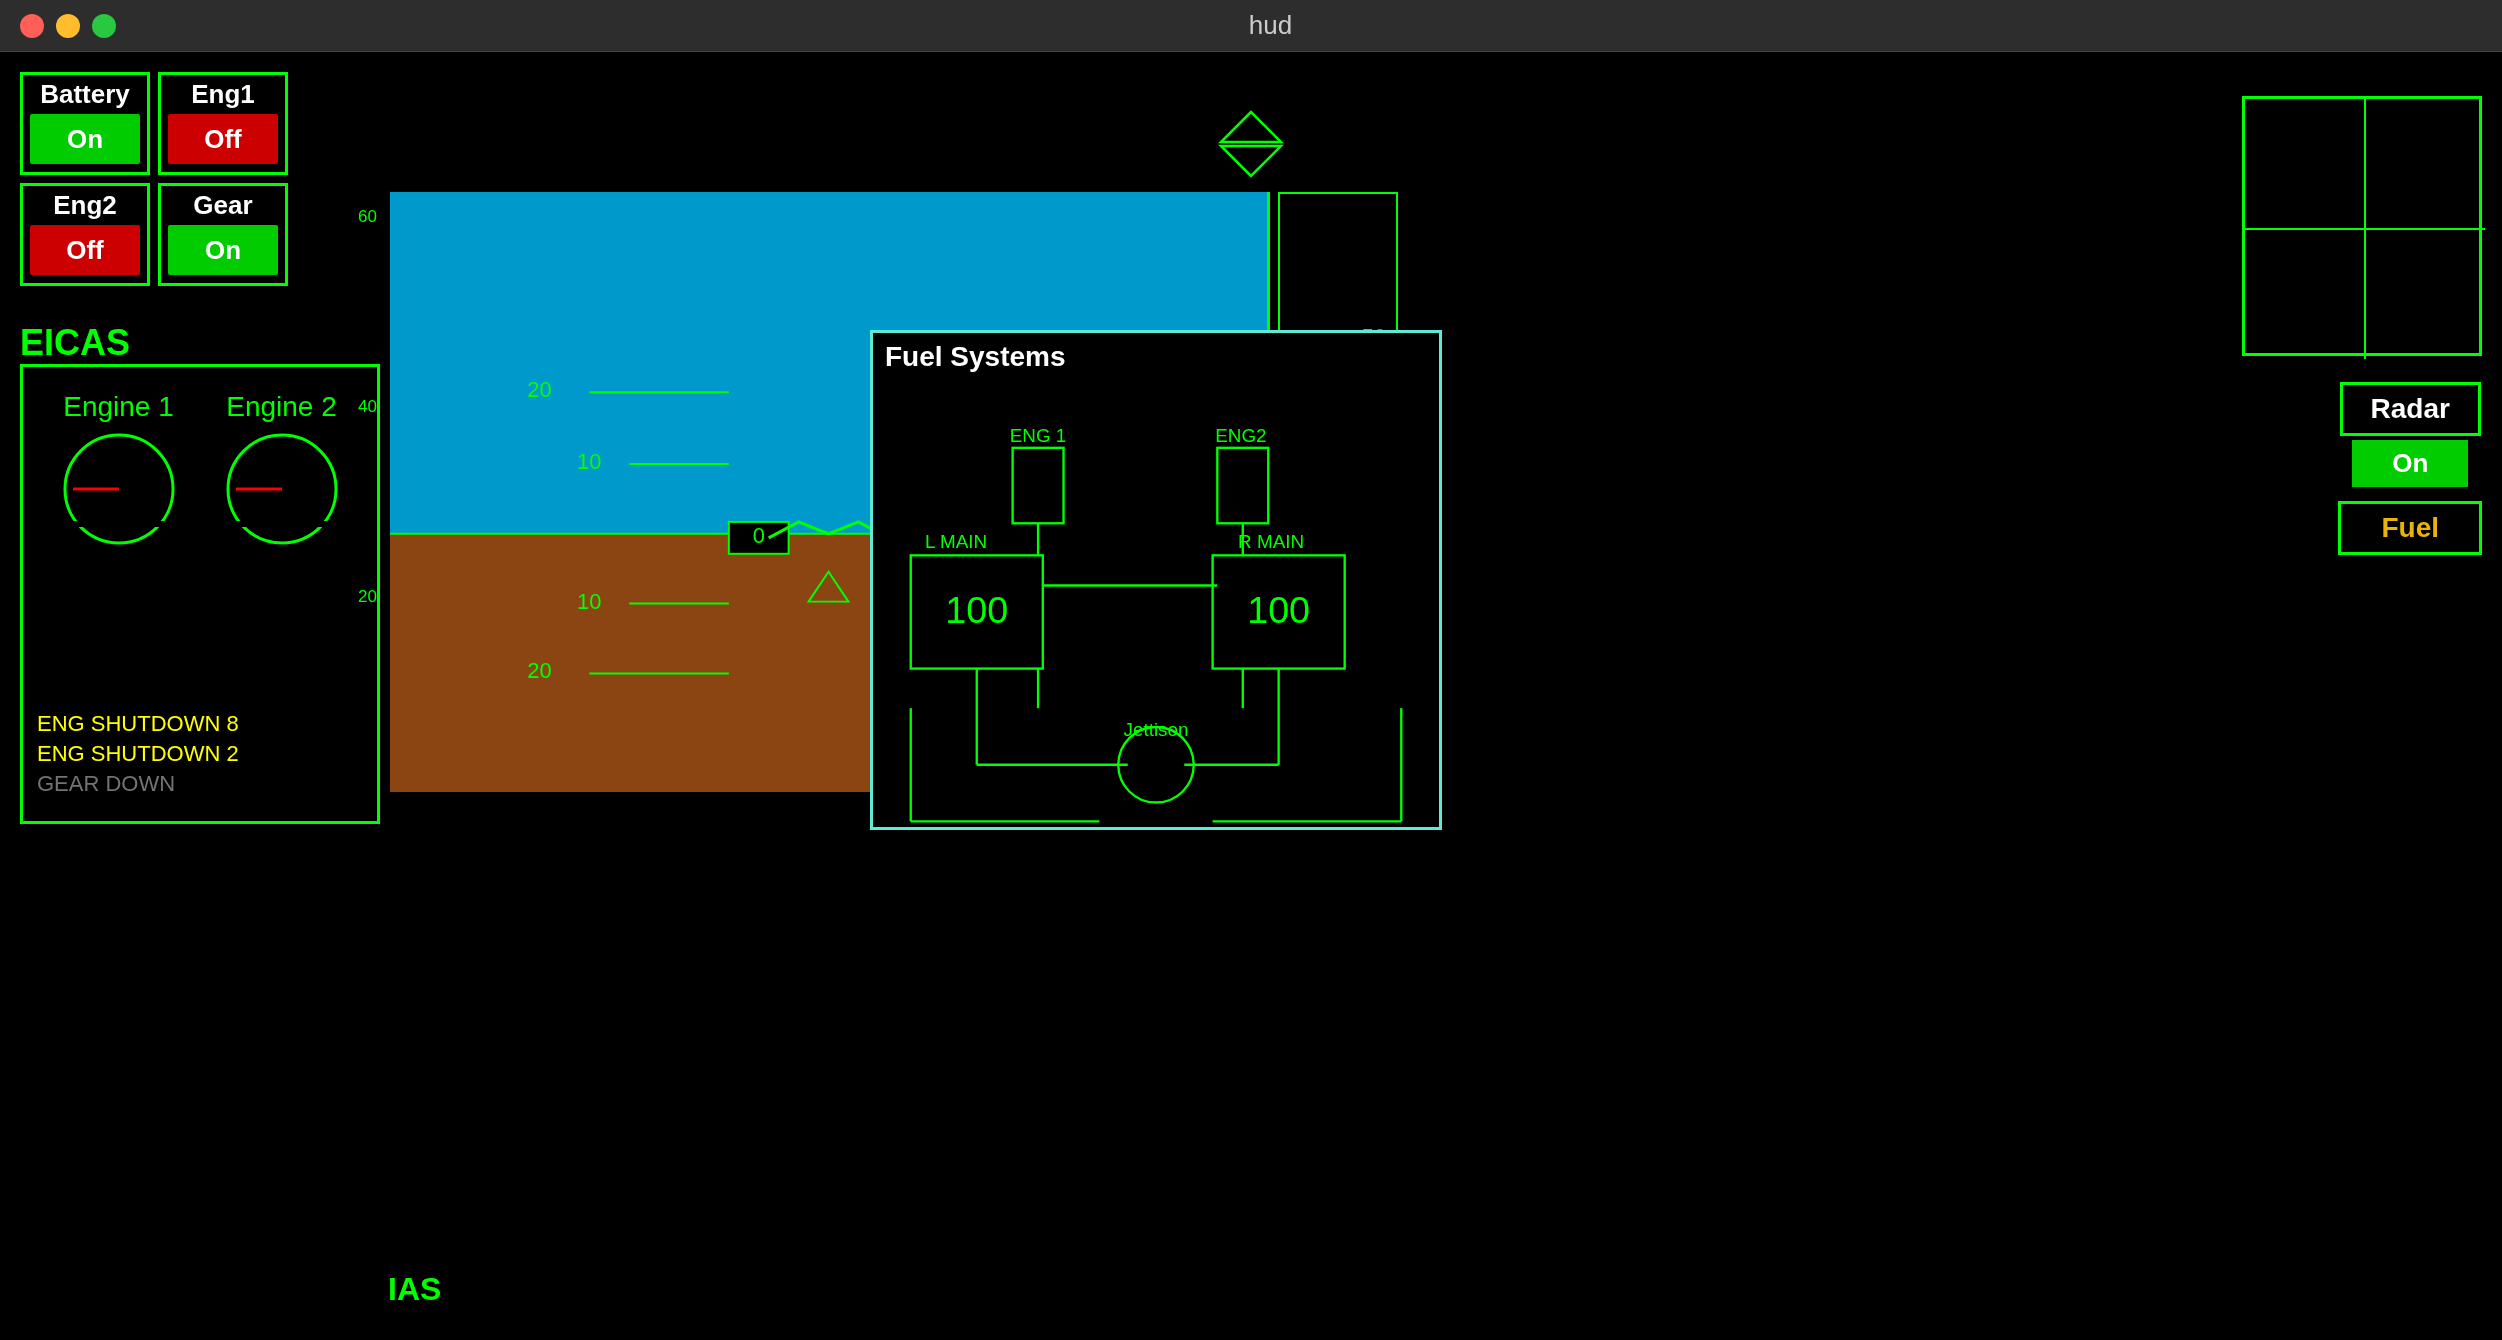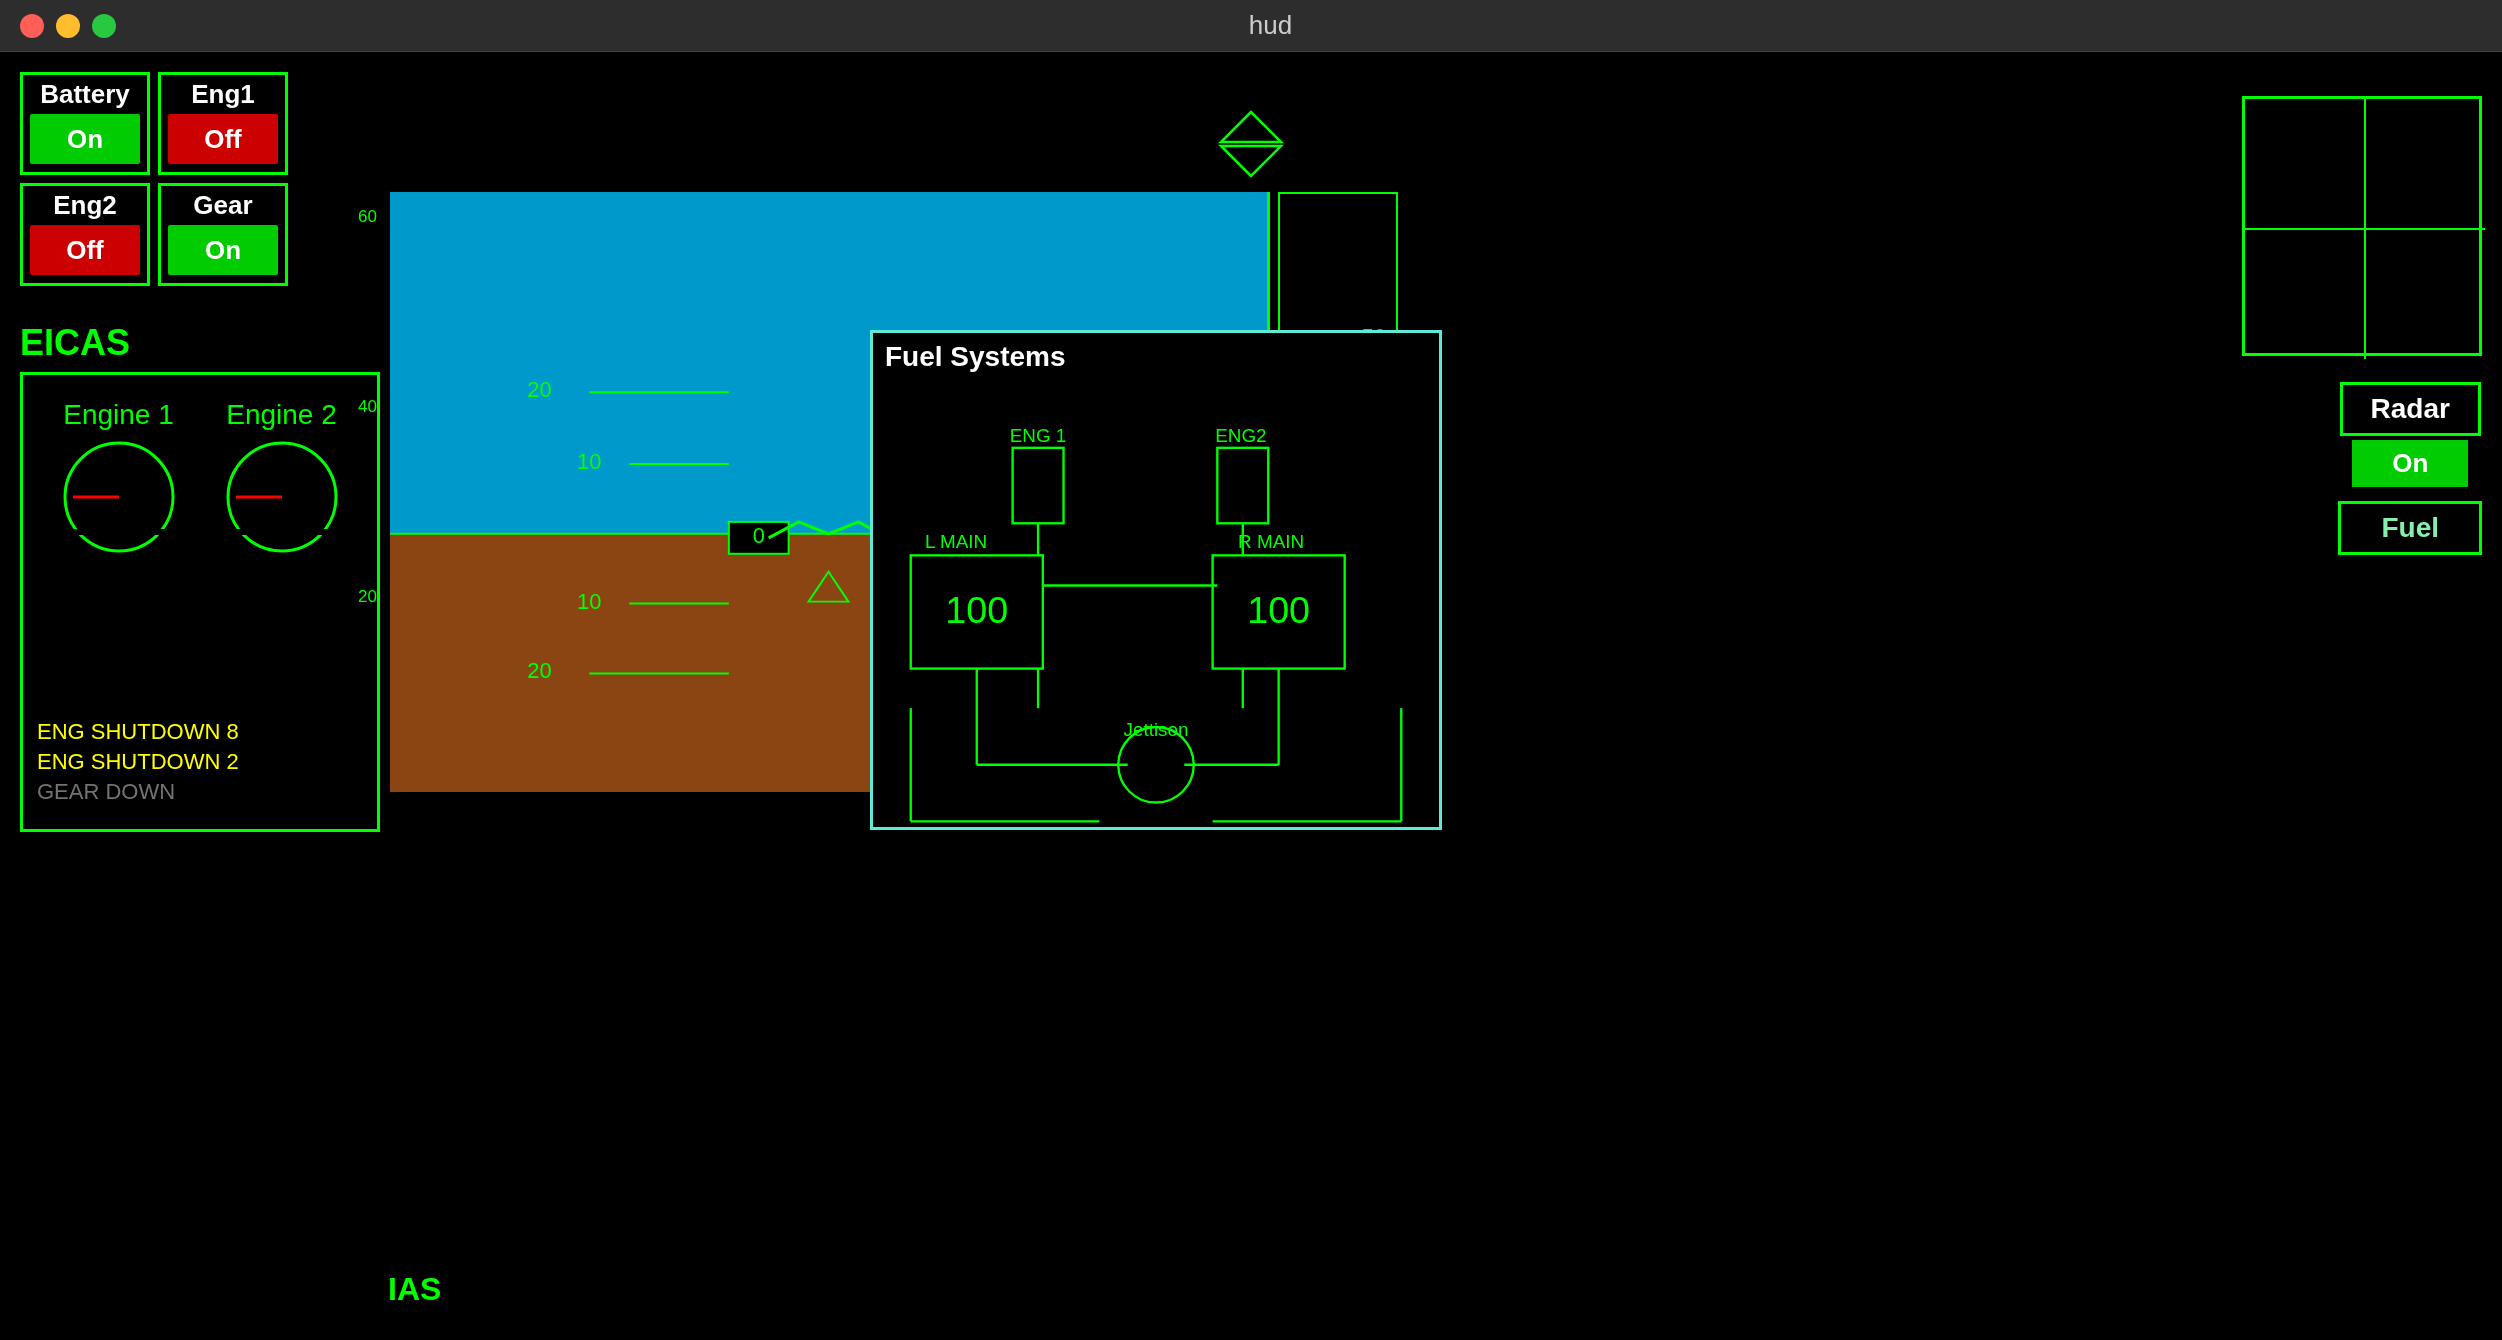--- a/index.html
+++ b/index.html
@@ -91,21 +91,20 @@
     
     .eicas-section {
       position: absolute;
       top: 270px;
       left: 20px;
     }
     .eicas-title {
       color: #00ff00;
       font-size: 36px;
       font-weight: bold;
-      margin-bottom: 8px;
     }
     .eicas-panel {
       border: 3px solid #00ff00;
       width: 360px;
       height: 460px;
       background: #000;
       position: relative;
       padding: 14px;
     }
     .eicas-engines {
@@ -397,16 +396,16 @@
     </svg>
   </div>
 
   <div style="position:absolute; top:330px; right:20px;">
 
     <div style="display:flex; flex-direction:column; align-items:center; margin-bottom:14px;">
       <div style="border:3px solid #00ff00; padding:8px 28px; color:#fff; font-size:28px; font-weight:bold; background:#000;">Radar</div>
       <button style="background:#00cc00; border:none; color:#fff; font-size:26px; font-weight:bold; padding:8px 40px; cursor:pointer; margin-top:4px;">On</button>
     </div>
 
-    <div style="border:3px solid #00ff00; padding:8px 40px; color:#86efac; font-size:28px; font-weight:bold; background:#000; text-align:center; cursor:pointer;">Fuel</div>
+    <div style="border:3px solid #00ff00; padding:8px 40px; color:#eab308; font-size:28px; font-weight:bold; background:#000; text-align:center; cursor:pointer;">Fuel</div>
   </div>
 
 </div>
 
 </body></html>

